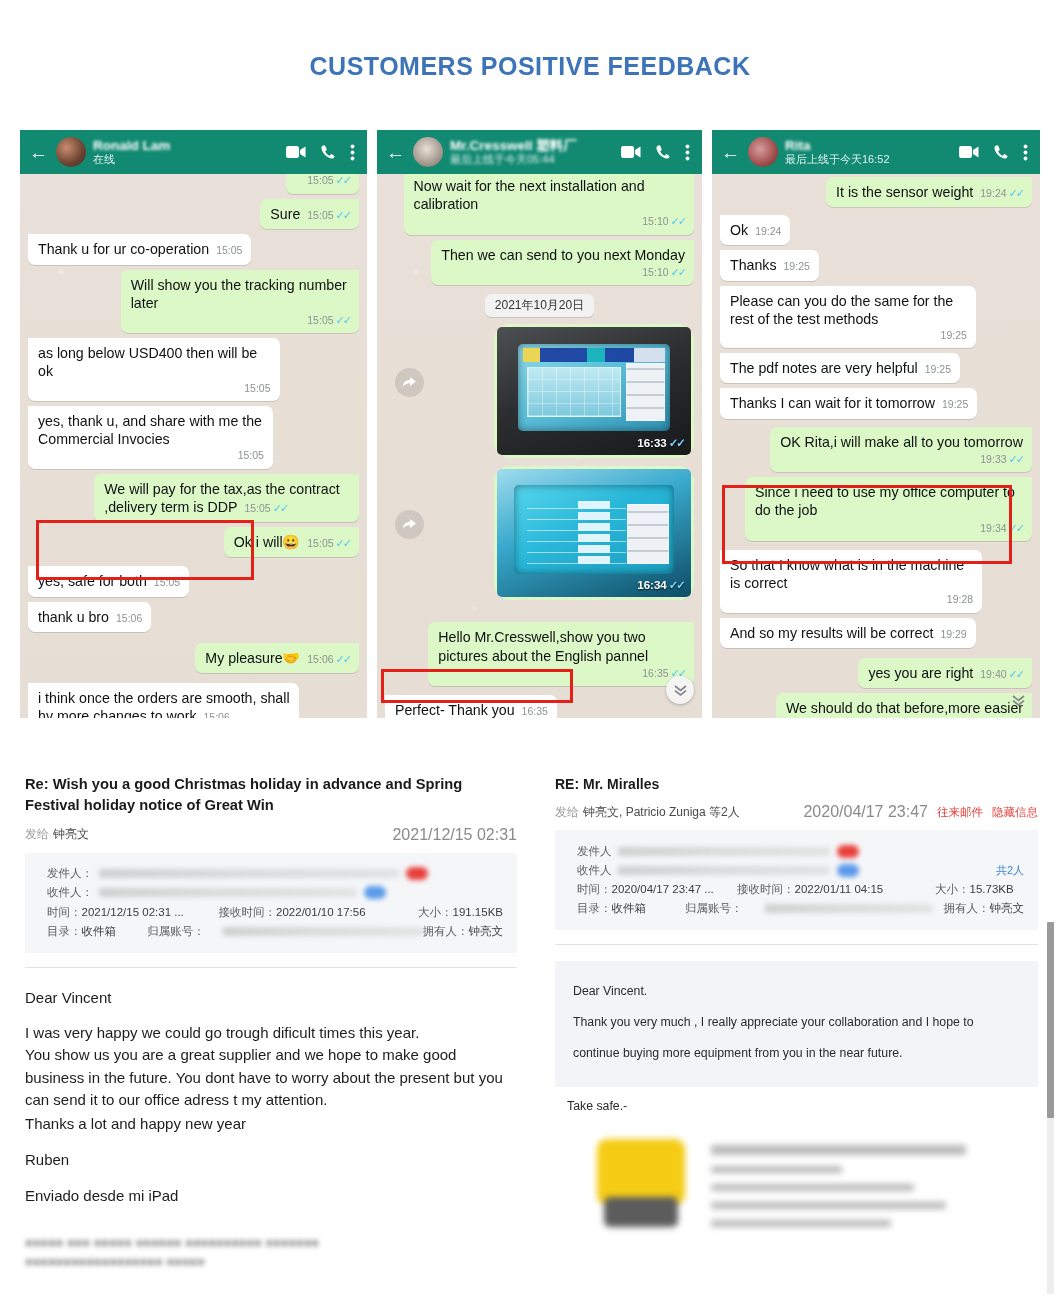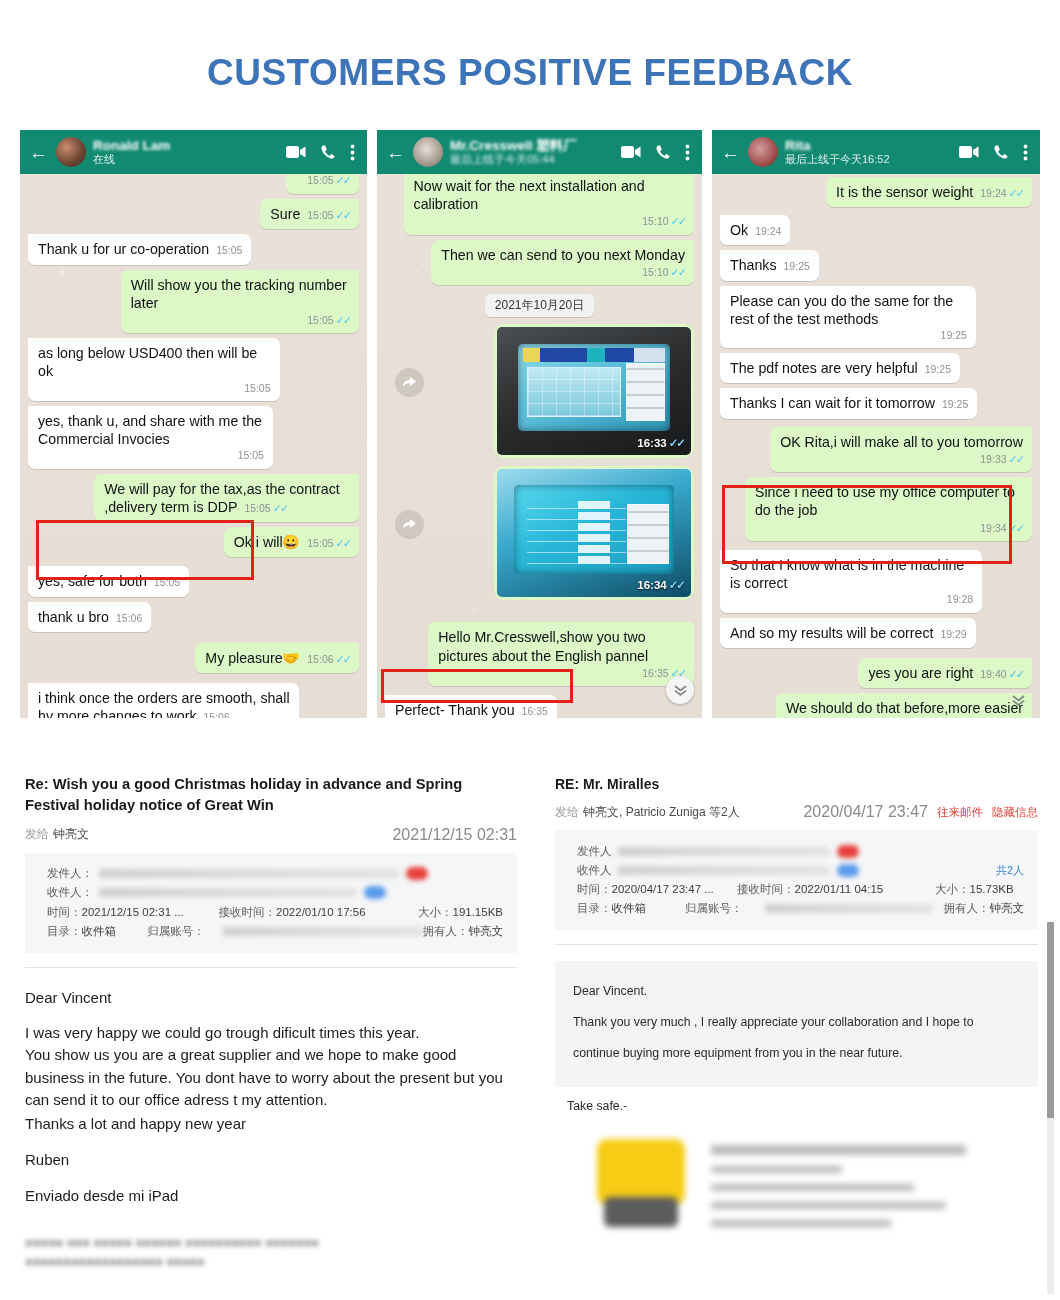--- a/index.html
+++ b/index.html
@@ -8,21 +8,21 @@
     background: #ffffff;
     font-family: "Liberation Sans", sans-serif;
     overflow: hidden;
     position: relative;
   }
 
   
   .page-title {
     text-align: center;
     color: #3d74b8;
-    font-size: 37px;
+    font-size: 25px;
     font-weight: bold;
     letter-spacing: 0.5px;
     padding-top: 54px;
     line-height: 1;
   }
 
   
   .chats-row {
     position: absolute;
     top: 130px; left: 20px;
@@ -139,21 +139,21 @@
     position: absolute;
     width: 29px; height: 29px; border-radius: 50%;
     background: #cfc8c1;
     display: flex; align-items: center; justify-content: center;
     color: #fff;
   }
 
   
   .img-bubble {
     background: #dcf8c6;
-    border-radius: 11px;
+    border-radius: 16px;
     padding: 3px;
     position: relative;
     width: 200px;
   }
   .photo {
     width: 100%;
     height: 128px;
     border-radius: 5px;
     position: relative;
     overflow: hidden;

